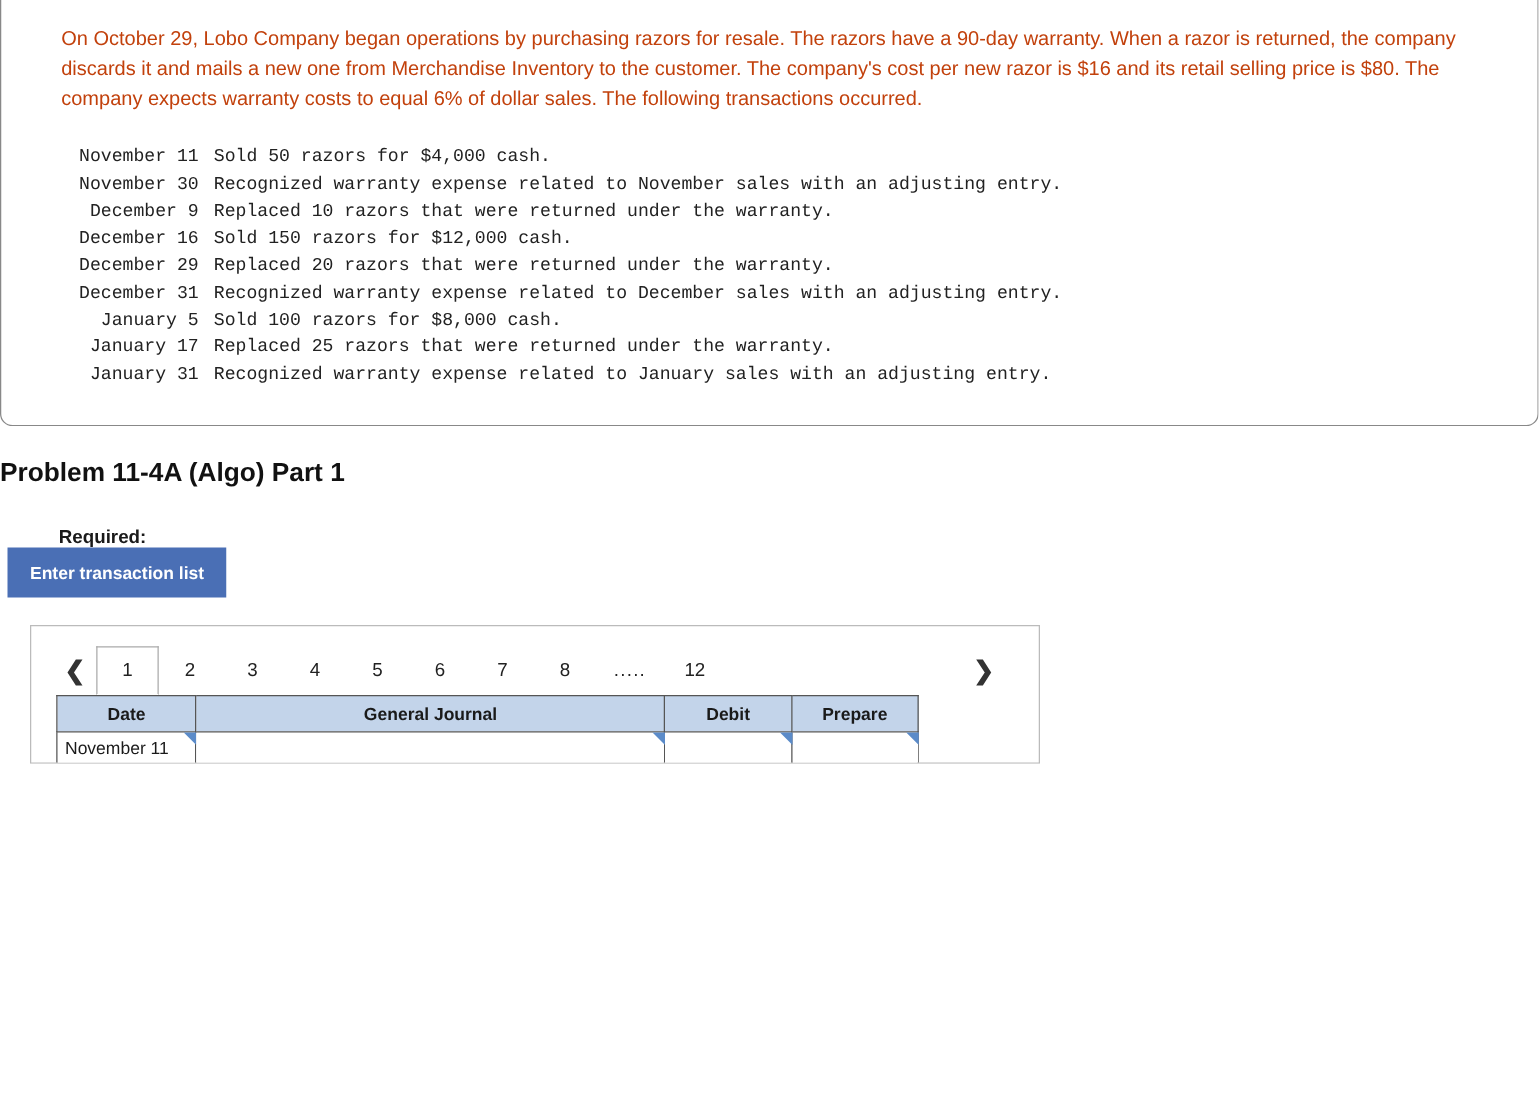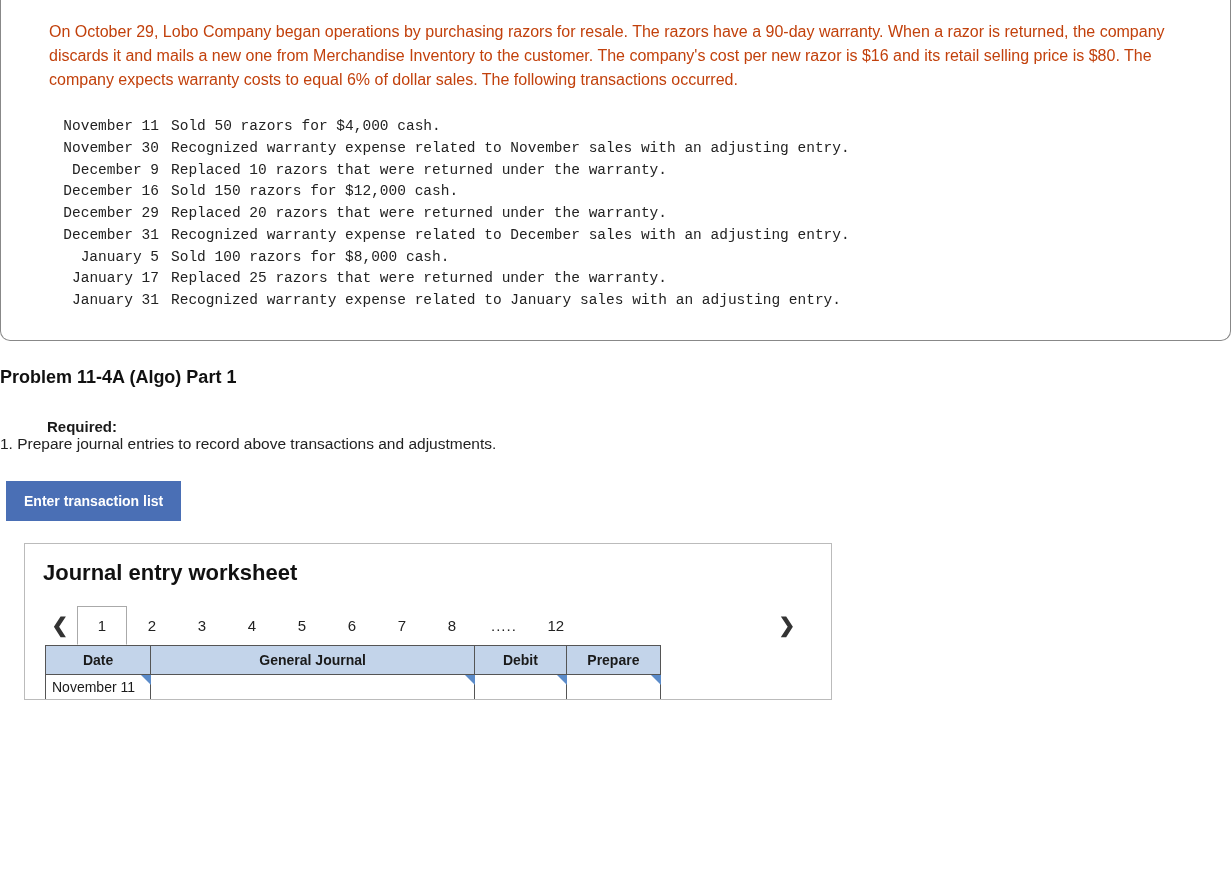--- a/index.html
+++ b/index.html
@@ -28,21 +28,21 @@
     font-size: 14.5px;
     color: #222;
     white-space: pre;
     line-height: 1.5;
   }
   .txn-row { display: flex; }
   .txn-date { width: 122px; text-align: right; padding-right: 12px; }
   .problem-title {
     font-weight: bold;
     color: #111;
-    font-size: 18px;
+    font-size: 21px;
     margin: 0 0 30px 0;
   }
   .required-label { font-weight: bold; font-size: 15px; padding-left: 47px; }
   .required-text { font-size: 15.5px; color: #222; margin-bottom: 28px; }
   .view-btn {
     display: inline-block;
     background: #4a6fb5;
     color: #fff;
     font-weight: bold;
     font-size: 14px;
@@ -107,21 +107,21 @@
     position: relative;
     z-index: 1;
   }
   .note-text {
     color: #b22222;
     font-size: 14px;
     margin: 18px 0 12px 2px;
   }
   table.journal {
     border-collapse: collapse;
-    width: 616px;
+    width: 690px;
     margin-left: 2px;
   }
   table.journal th {
     background: #c3d4ea;
     border: 1px solid #555;
     font-size: 14px;
     font-weight: bold;
     padding: 6px 4px;
     text-align: center;
   }
@@ -152,27 +152,25 @@
 
 <div class="top-panel">
   <p class="intro-text">On October 29, Lobo Company began operations by purchasing razors for resale. The razors have a 90-day warranty. When a razor is returned, the company discards it and mails a new one from Merchandise Inventory to the customer. The company's cost per new razor is $16 and its retail selling price is $80. The company expects warranty costs to equal 6% of dollar sales. The following transactions occurred.</p>
   <div class="txn-list" id="txn-list"><div class="txn-row"><span class="txn-date">November 11</span><span>Sold 50 razors for $4,000 cash.</span></div><div class="txn-row"><span class="txn-date">November 30</span><span>Recognized warranty expense related to November sales with an adjusting entry.</span></div><div class="txn-row"><span class="txn-date">December 9</span><span>Replaced 10 razors that were returned under the warranty.</span></div><div class="txn-row"><span class="txn-date">December 16</span><span>Sold 150 razors for $12,000 cash.</span></div><div class="txn-row"><span class="txn-date">December 29</span><span>Replaced 20 razors that were returned under the warranty.</span></div><div class="txn-row"><span class="txn-date">December 31</span><span>Recognized warranty expense related to December sales with an adjusting entry.</span></div><div class="txn-row"><span class="txn-date">January 5</span><span>Sold 100 razors for $8,000 cash.</span></div><div class="txn-row"><span class="txn-date">January 17</span><span>Replaced 25 razors that were returned under the warranty.</span></div><div class="txn-row"><span class="txn-date">January 31</span><span>Recognized warranty expense related to January sales with an adjusting entry.</span></div></div>
 </div>
 
 <h3 class="problem-title">Problem 11-4A (Algo) Part 1</h3>
 
 <div>
   <span class="required-label">Required:</span><br>
-  <p class="required-text">1. Prepare journal entries to record above transactions and adjustments.</p>
 </div>
 
 <button class="view-btn">Enter transaction list</button>
 
 <div class="worksheet-box">
-  <div class="ws-title">Journal entry worksheet</div>
 
   <div class="tab-row">
     <span class="chev">❮</span>
     <span id="tabs-holder" style="display: contents;"><span class="tab active">1</span><span class="tab">2</span><span class="tab">3</span><span class="tab">4</span><span class="tab">5</span><span class="tab">6</span><span class="tab">7</span><span class="tab">8</span></span>
     <span class="tab dots">.....</span>
     <span class="tab">12</span>
     <span class="tab-right"></span>
     <span class="chev chev-right">❯</span>
   </div>
 

